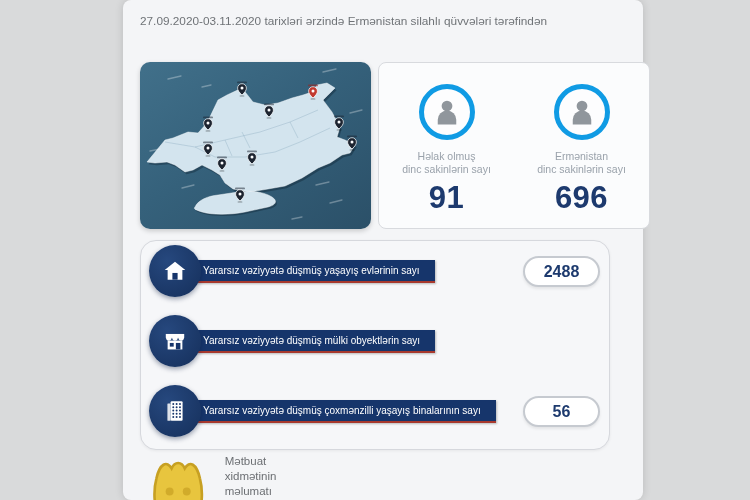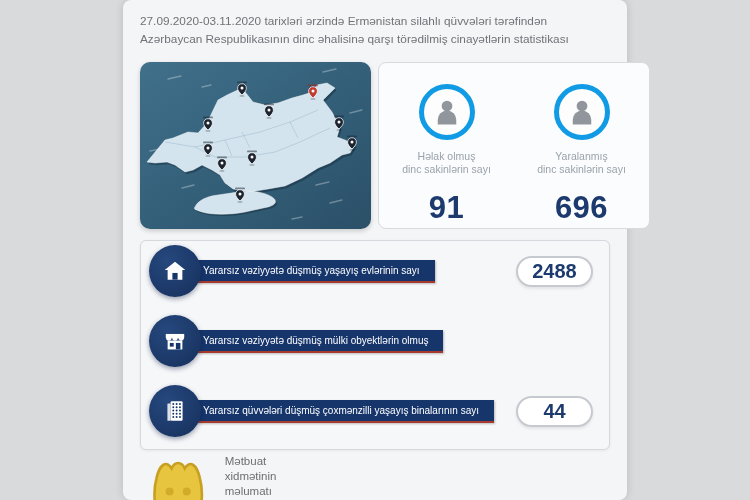--- a/index.html
+++ b/index.html
@@ -5,20 +5,21 @@
   html,body{margin:0;padding:0;}
   body{
     width:750px;height:500px;position:relative;overflow:hidden;
     background:#d9dadb;
     font-family:"Liberation Sans",sans-serif;
   }
   .card{
     position:absolute;left:123px;top:0;width:504px;height:500px;
     background:#f4f5f7;border-radius:8px;
     box-shadow:0 0 8px rgba(0,0,0,.14);
+    padding-left:16px;
   }
   .title{
     position:absolute;left:17px;top:13px;width:478px;
     font-size:11.8px;line-height:17.5px;color:#6f7377;
   }
   .title div{white-space:nowrap;}
 
   
   .map-panel{
     position:absolute;left:17px;top:62px;width:231px;height:167px;
@@ -34,62 +35,61 @@
     border-radius:8px;background:#fbfcfd;border:1px solid #d8dade;
     box-sizing:border-box;display:flex;
   }
   .stat{flex:1;text-align:center;padding-top:21px;}
   .stat-icon{
     width:46px;height:46px;margin:0 auto;border-radius:50%;
     border:5px solid #109be4;background:#fdfdfe;
     display:flex;align-items:center;justify-content:center;
   }
   .stat-label{margin-top:10px;font-size:10.5px;line-height:13px;color:#9aa2ab;}
-  .stat-value{margin-top:14px;font-size:31px;font-weight:bold;color:#1d3a6e;letter-spacing:.5px;}
+  .stat-value{margin-top:4px;font-size:31px;font-weight:bold;color:#1d3a6e;letter-spacing:.5px;}
 
   
   .damage-box{
     position:absolute;left:17px;top:240px;width:470px;height:210px;
-    border:1px solid #d6d8dd;border-radius:6px;background:#f6f7f9;
+    border:1px solid #d6d8dd;border-radius:16px;background:#f6f7f9;
     box-sizing:border-box;box-shadow:0 1px 3px rgba(0,0,0,.06);
   }
   .drow{position:relative;height:70px;}
   .drow:first-child{margin-top:-5px;}
   .drow-icon{
     position:absolute;left:8px;top:9px;width:52px;height:52px;border-radius:50%;
     background:radial-gradient(circle at 35% 30%,#26487e,#152f5b);
     box-shadow:0 2px 5px rgba(10,25,60,.4);
     display:flex;align-items:center;justify-content:center;z-index:2;
   }
   .drow-bar{
     position:absolute;left:25px;top:24px;height:21px;line-height:21px;
     background:#16356b;border-bottom:2px solid #a8392e;color:#fff;
     font-size:10px;padding:0 15px 0 37px;white-space:nowrap;z-index:1;
     box-shadow:1px 1px 2px rgba(0,0,0,.25);
   }
   .drow-pill{
-    position:absolute;right:16px;top:20px;width:73px;height:27px;
+    position:absolute;right:9px;top:20px;width:73px;height:27px;
     border:2px solid #c6cad0;border-radius:16px;background:#fff;
     display:flex;align-items:center;justify-content:center;
-    font-size:20px;font-weight:bold;color:#1d3a6e;
+    font-size:16px;font-weight:bold;color:#1d3a6e;
     box-shadow:0 2px 3px rgba(0,0,0,.08);
   }
 
   
   .footer{position:absolute;left:17px;top:452px;display:flex;align-items:flex-start;gap:9px;}
   .footer-text{font-size:11.5px;line-height:15px;color:#6c6f73;padding-top:2px;}
 </style>
 </head>
 <body>
 
 <div class="card">
 
   <div class="title">
     <div>27.09.2020-03.11.2020 tarixləri ərzində Ermənistan silahlı qüvvələri tərəfindən</div>
-    <div>Azərbaycan Respublikasının dinc əhalisinə qarşı törədilmiş cinayətlərin statistikası</div>
   </div>
 
   <div class="map-panel">
     <svg viewBox="0 0 231 167">
 
       <path d="M7,100 L25,78 L33,76 L48,70 L58,71 L67,61 L78,38 L87,33 L102,26 L113,40 L125,43 L138,41 L152,36 L163,33 L172,30 L177,23 L187,21 L195,26 L188,33 L183,38 L192,50 L200,65 L197,75 L205,78 L215,83 L210,91 L202,93 L190,101 L178,106 L162,116 L145,124 L128,127 L110,130 L93,127 L85,121 L80,113 L72,108 L62,103 L53,108 L45,110 L35,103 L27,100 L15,101 Z" transform="translate(1.6,2.2)" fill="rgba(8,25,40,0.35)"></path>
 
       <path d="M7,100 L25,78 L33,76 L48,70 L58,71 L67,61 L78,38 L87,33 L102,26 L113,40 L125,43 L138,41 L152,36 L163,33 L172,30 L177,23 L187,21 L195,26 L188,33 L183,38 L192,50 L200,65 L197,75 L205,78 L215,83 L210,91 L202,93 L190,101 L178,106 L162,116 L145,124 L128,127 L110,130 L93,127 L85,121 L80,113 L72,108 L62,103 L53,108 L45,110 L35,103 L27,100 L15,101 Z" fill="#d3e4ee" stroke="#ffffff" stroke-opacity="0.55" stroke-width="0.8" stroke-linejoin="round"></path>
 
       <path d="M55,145 C58,138 68,134 78,133 L98,130 C112,128 124,130 132,135 C138,139 136,143 128,145 L105,150 C90,153 72,153 62,150 C56,148 53,147 55,145 Z" transform="translate(1.4,1.8)" fill="rgba(8,25,40,0.35)"></path>
@@ -194,21 +194,21 @@
       <div class="stat-value">91</div>
     </div>
     <div class="stat">
       <div class="stat-icon">
         <svg width="30" height="30" viewBox="-12 -12 24 24">
           <circle cx="0" cy="-4.8" r="4.3" fill="#90969c"></circle>
           <path d="M-7.4,10 L-7.4,6.2 A7.4,7.4 0 0 1 7.4,6.2 L7.4,10 Z" fill="#90969c"></path>
         </svg>
       </div>
       <div class="stat-label">
-        <div>Yaralanmış</div>
+        <div>Ermənistan</div>
         <div>dinc sakinlərin sayı</div>
       </div>
       <div class="stat-value">696</div>
     </div>
   </div>
 
   <div class="damage-box">
 
     <div class="drow">
       <div class="drow-icon">
@@ -231,21 +231,21 @@
           <rect x="3.5" y="5.5" width="17" height="3.6" fill="#ffffff"></rect>
           <circle cx="6.3" cy="9.1" r="2.6" fill="#ffffff"></circle>
           <circle cx="12" cy="9.1" r="2.6" fill="#ffffff"></circle>
           <circle cx="17.7" cy="9.1" r="2.6" fill="#ffffff"></circle>
           <rect x="5.2" y="11.6" width="13.6" height="8.2" fill="#ffffff"></rect>
           <rect x="7.2" y="13.8" width="3.6" height="3.4" fill="#16356b"></rect>
           <rect x="12.8" y="13.8" width="4.2" height="5.9" fill="#16356b"></rect>
         </svg>
       </div>
       <div class="drow-bar">
-        <span>Yararsız vəziyyətə düşmüş mülki obyektlərin olmuş</span>
+        <span>Yararsız vəziyyətə düşmüş mülki obyektlərin sayı</span>
       </div>
     </div>
 
     <div class="drow">
       <div class="drow-icon">
         <svg width="26" height="26" viewBox="0 0 24 24">
           <rect x="5" y="5" width="3" height="16" rx="0.5" fill="#ffffff" opacity="0.85"></rect>
           <rect x="8" y="3" width="11" height="18" rx="1" fill="#ffffff"></rect>
           <g fill="#16356b">
             <circle cx="10.4" cy="5.6" r="0.9"></circle>
@@ -260,24 +260,24 @@
             <circle cx="10.4" cy="14.6" r="0.9"></circle>
               <circle cx="13.5" cy="14.6" r="0.9"></circle>
               <circle cx="16.6" cy="14.6" r="0.9"></circle>
             <circle cx="10.4" cy="17.6" r="0.9"></circle>
               <circle cx="13.5" cy="17.6" r="0.9"></circle>
               <circle cx="16.6" cy="17.6" r="0.9"></circle>
           </g>
         </svg>
       </div>
       <div class="drow-bar">
-        <span>Yararsız qüvvələri düşmüş çoxmənzilli yaşayış binalarının sayı</span>
+        <span>Yararsız vəziyyətə düşmüş çoxmənzilli yaşayış binalarının sayı</span>
       </div>
       <div class="drow-pill">
-        <span>44</span>
+        <span>56</span>
       </div>
     </div>
 
   </div>
 
   <div class="footer">
     <svg viewBox="0 0 23 34">
       <path d="M5,8 C6,3.5 8.2,2.5 9.6,5 C10.6,2.8 12.6,2.8 13.6,5 C15,2.5 17.2,3.5 18.2,8 C19.8,14 18.2,24 11.6,30.5 C5,24 3.4,14 5,8 Z" fill="#e8c53e" stroke="#c7a022" stroke-width="0.8"></path>
       <circle cx="9" cy="12" r="1.2" fill="#c7a022" opacity="0.7"></circle>
       <circle cx="14.2" cy="12" r="1.2" fill="#c7a022" opacity="0.7"></circle>

